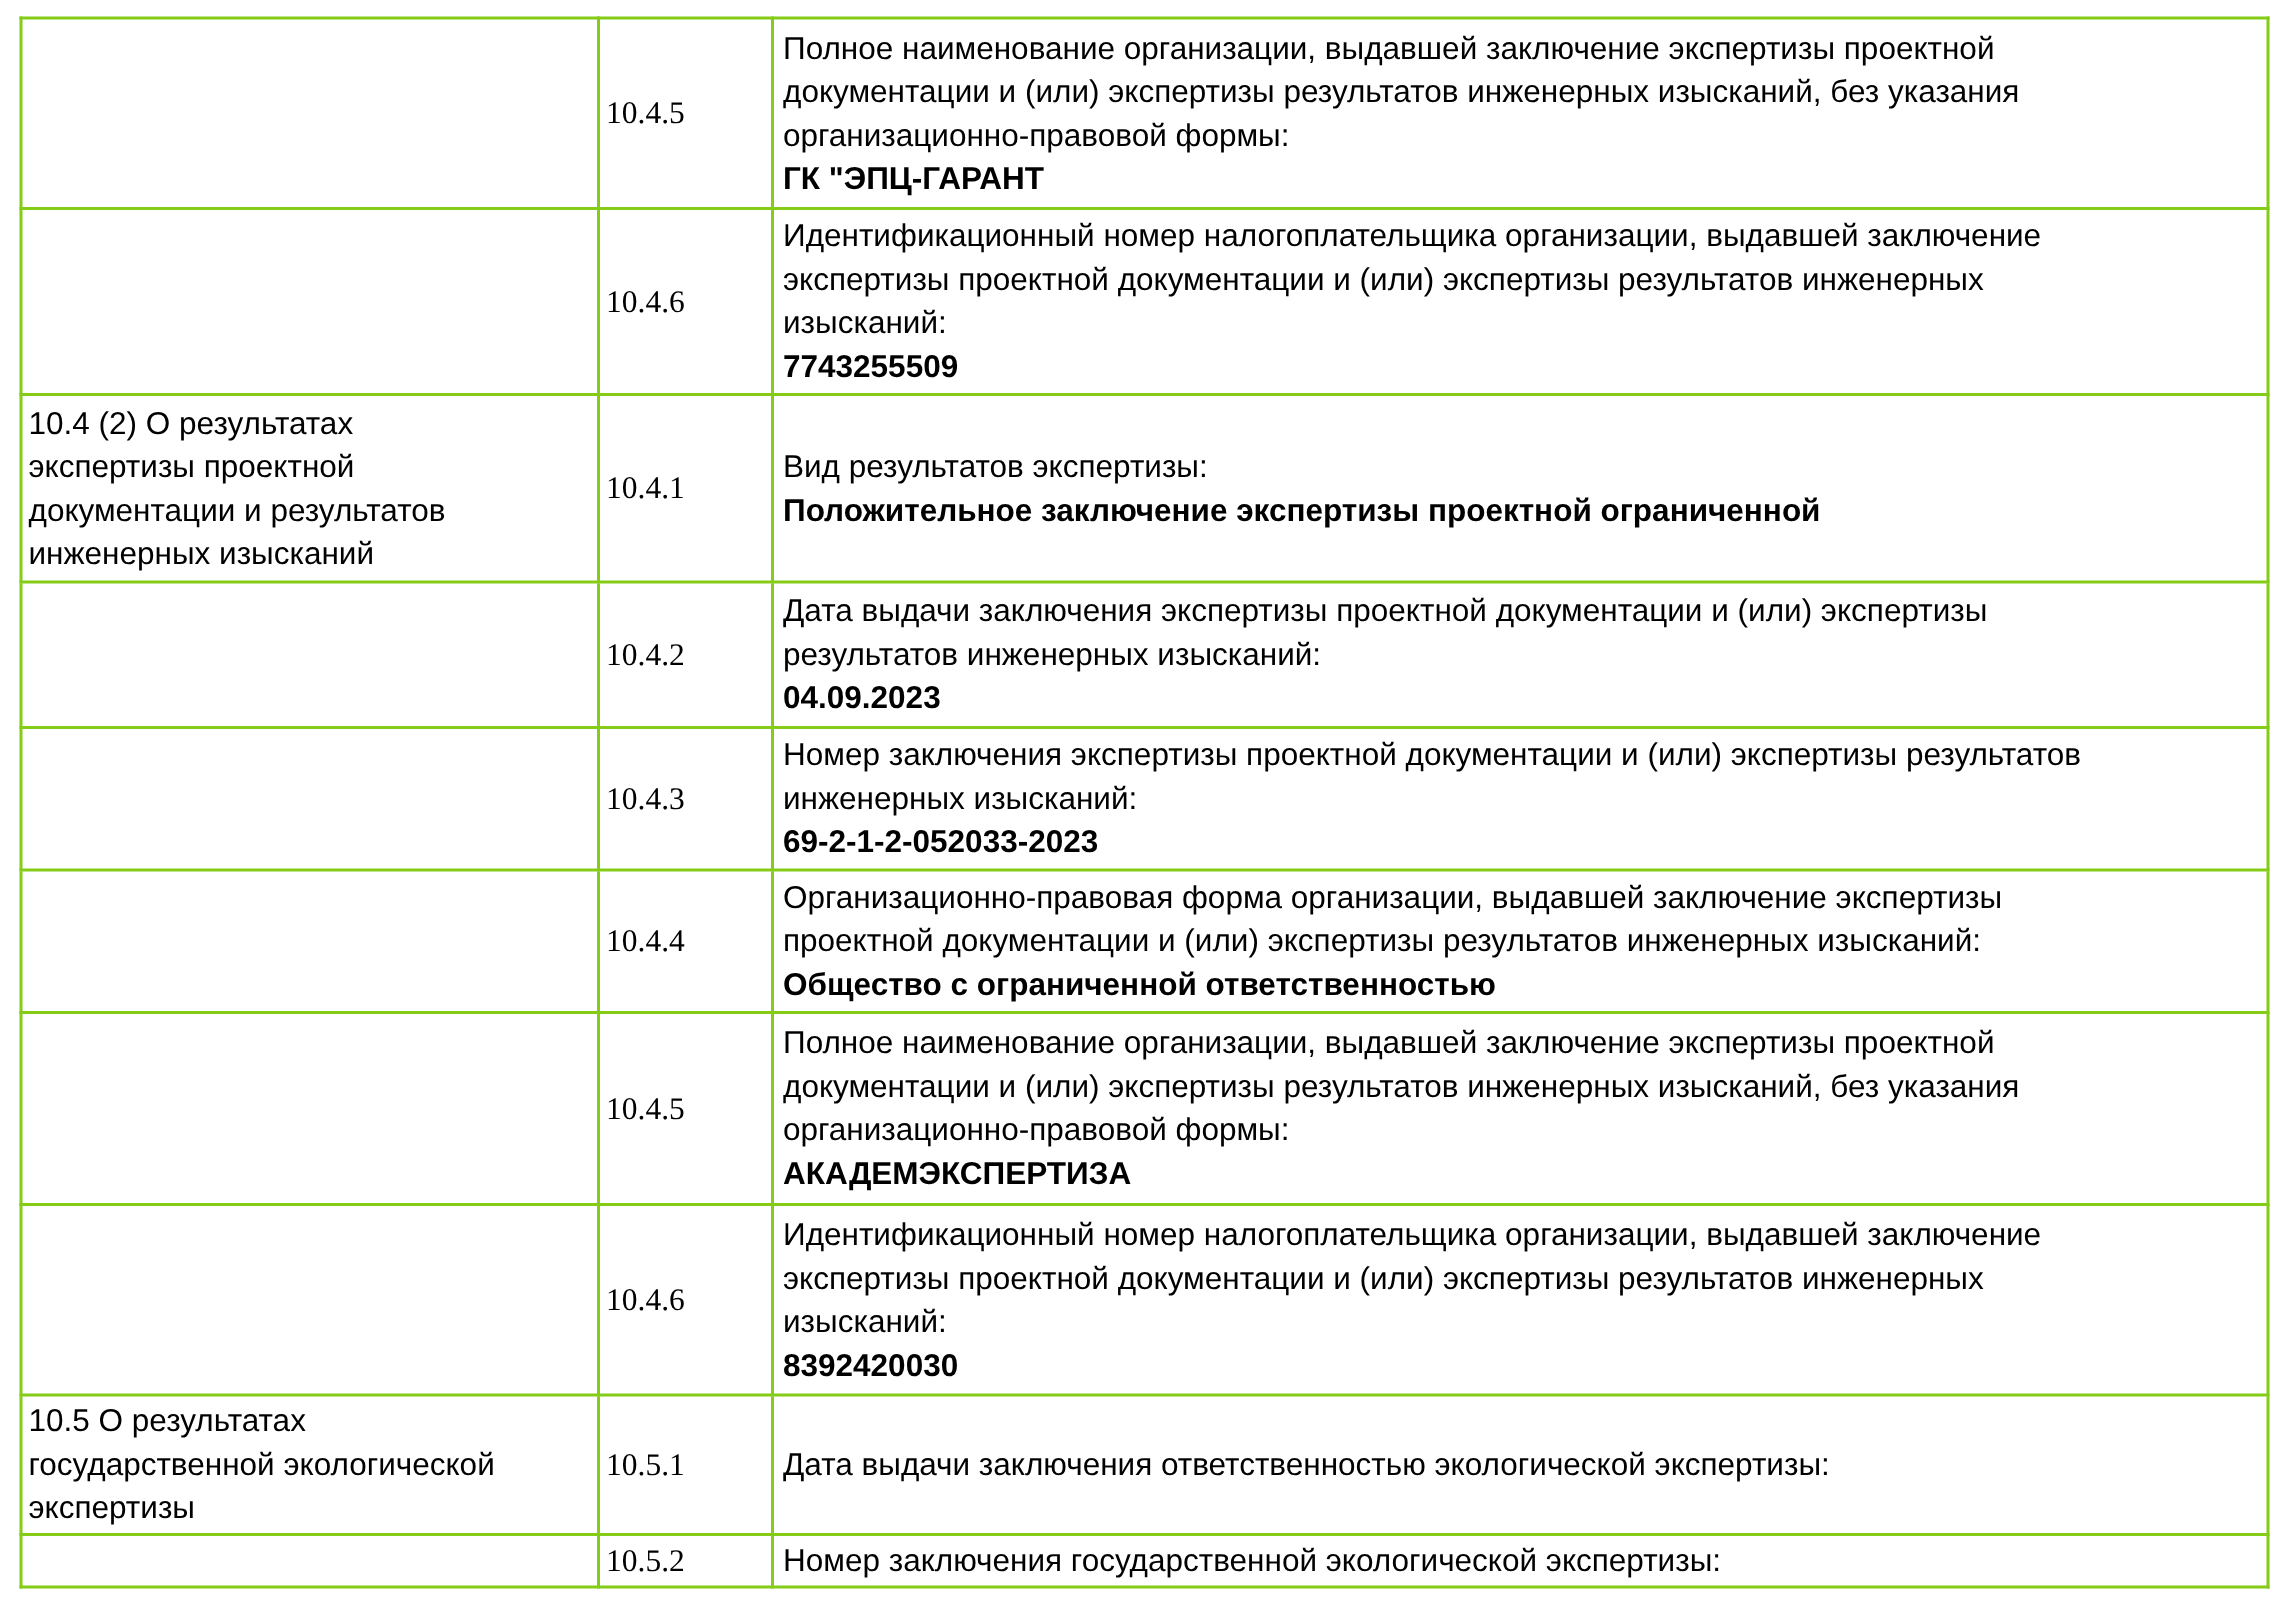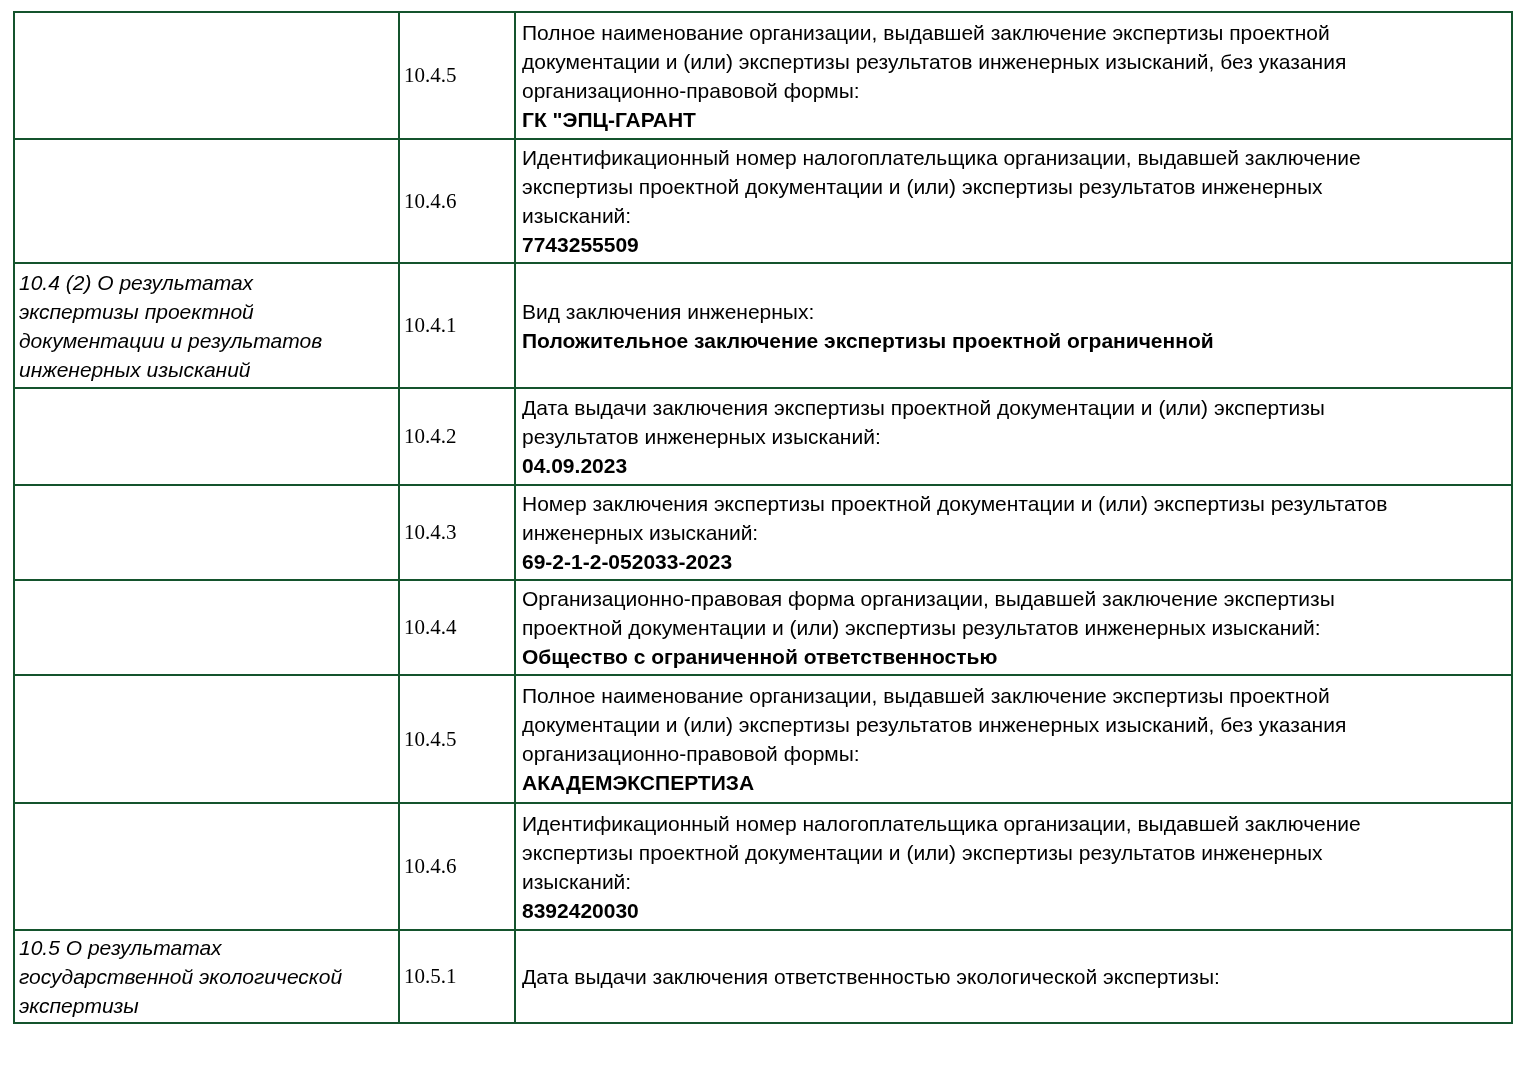--- a/index.html
+++ b/index.html
@@ -18,26 +18,26 @@
   }
   table.decl {
     position: absolute;
     left: 13px;
     top: 11px;
     width: 1500px;
     border-collapse: collapse;
     table-layout: fixed;
   }
   table.decl td {
-    border: 2px solid #14532d;
+    border: 2px solid #84cc16;
     vertical-align: middle;
     line-height: 29px;
     overflow: hidden;
   }
-  td.c1 { width: 375px; padding: 2px 4px; font-style: italic; }
+  td.c1 { width: 375px; padding: 2px 4px; }
   td.c2 { width: 106px; padding: 2px 4px; font-family: Liberation Serif, serif; }
   td.c3 { padding: 2px 6px; }
   .pre { white-space: pre-line; }
   .val { font-weight: bold; }
   
   tr.r0 { height: 127px; }
   tr.r1 { height: 124px; }
   tr.r2 { height: 125px; }
   tr.r3 { height: 97px;  }
   tr.r4 { height: 95px;  }
@@ -84,21 +84,21 @@
       <td class="c1">
           <div class="pre">10.4 (2) О результатах
 экспертизы проектной
 документации и результатов
 инженерных изысканий</div>
         </td>
       <td class="c2">
           <div>10.4.1</div>
         </td>
       <td class="c3">
-          <div class="pre">Вид заключения инженерных:</div>
+          <div class="pre">Вид результатов экспертизы:</div>
           <div class="val">Положительное заключение экспертизы проектной ограниченной</div>
         </td>
     </tr>
     <tr class="r3">
       <td class="c1">
           <div class="pre"></div>
         </td>
       <td class="c2">
           <div>10.4.2</div>
         </td>
@@ -169,14 +169,26 @@
 экспертизы</div>
         </td>
       <td class="c2">
           <div>10.5.1</div>
         </td>
       <td class="c3">
           <div class="pre">Дата выдачи заключения ответственностью экологической экспертизы:</div>
           <div class="val"></div>
         </td>
     </tr>
+    <tr class="r9">
+      <td class="c1">
+          <div class="pre"></div>
+        </td>
+      <td class="c2">
+          <div>10.5.2</div>
+        </td>
+      <td class="c3">
+          <div class="pre">Номер заключения государственной экологической экспертизы:</div>
+          <div class="val"></div>
+        </td>
+    </tr>
   </tbody>
 </table>
 
 </body></html>

